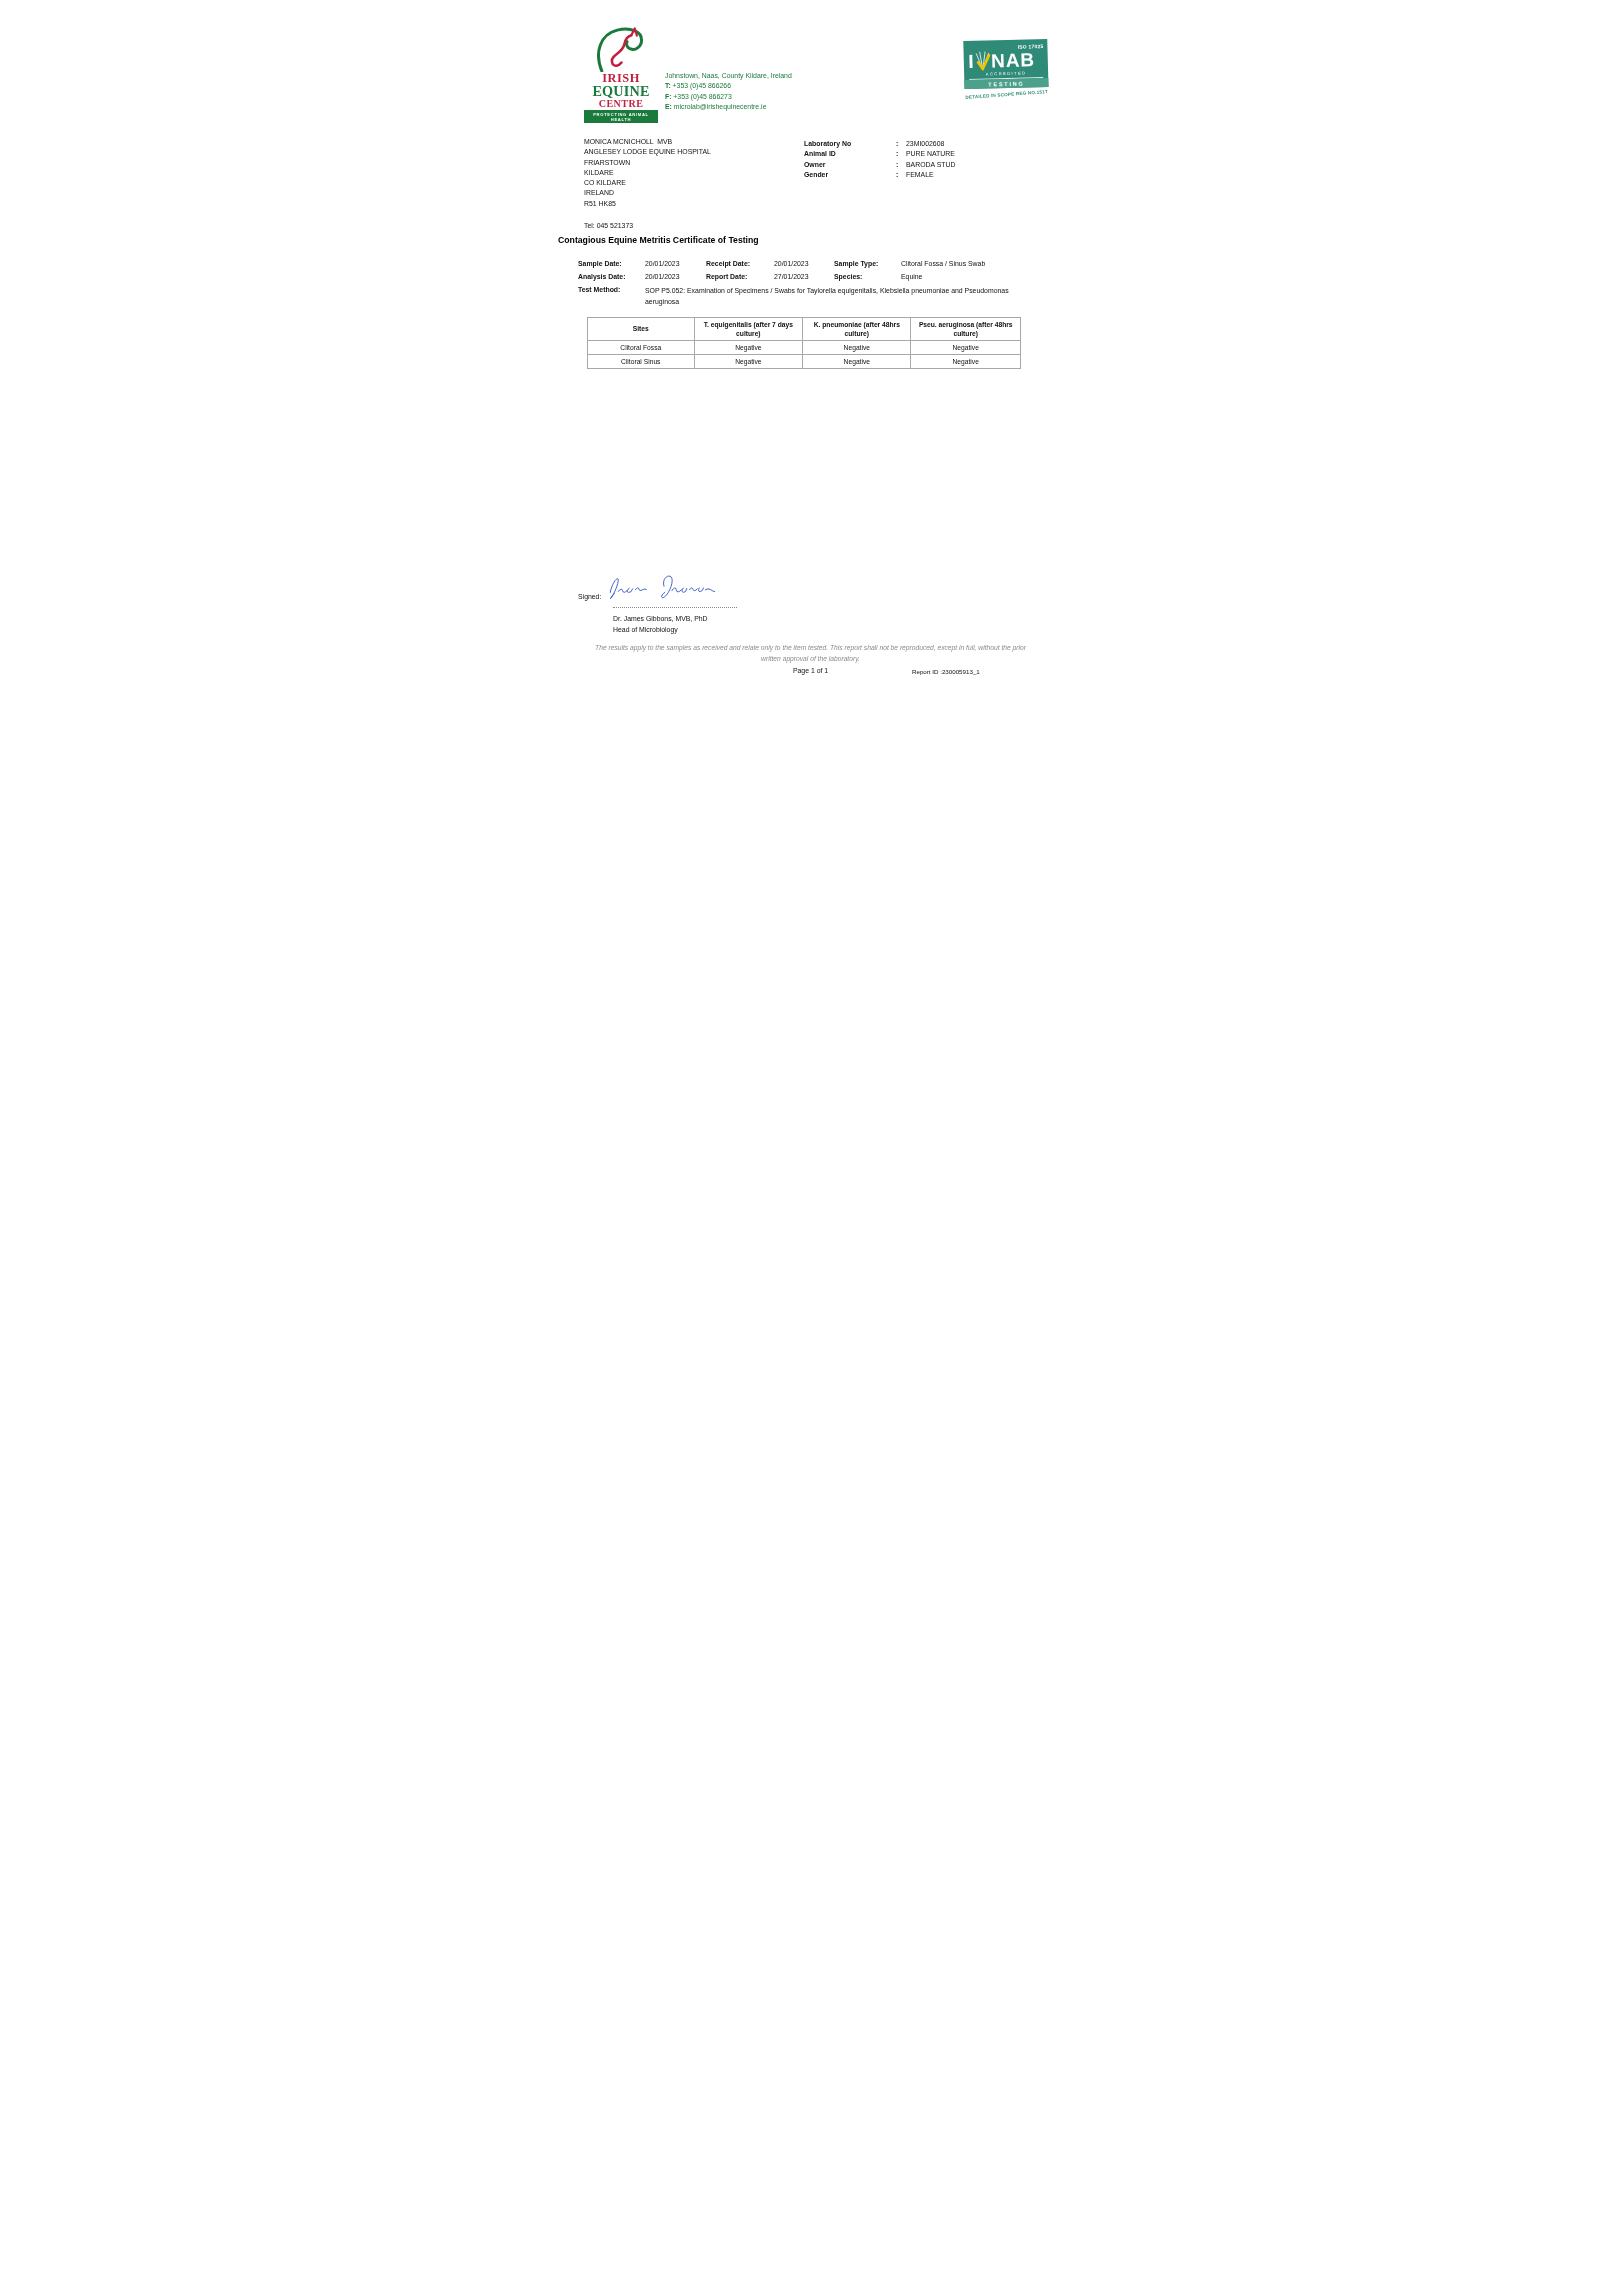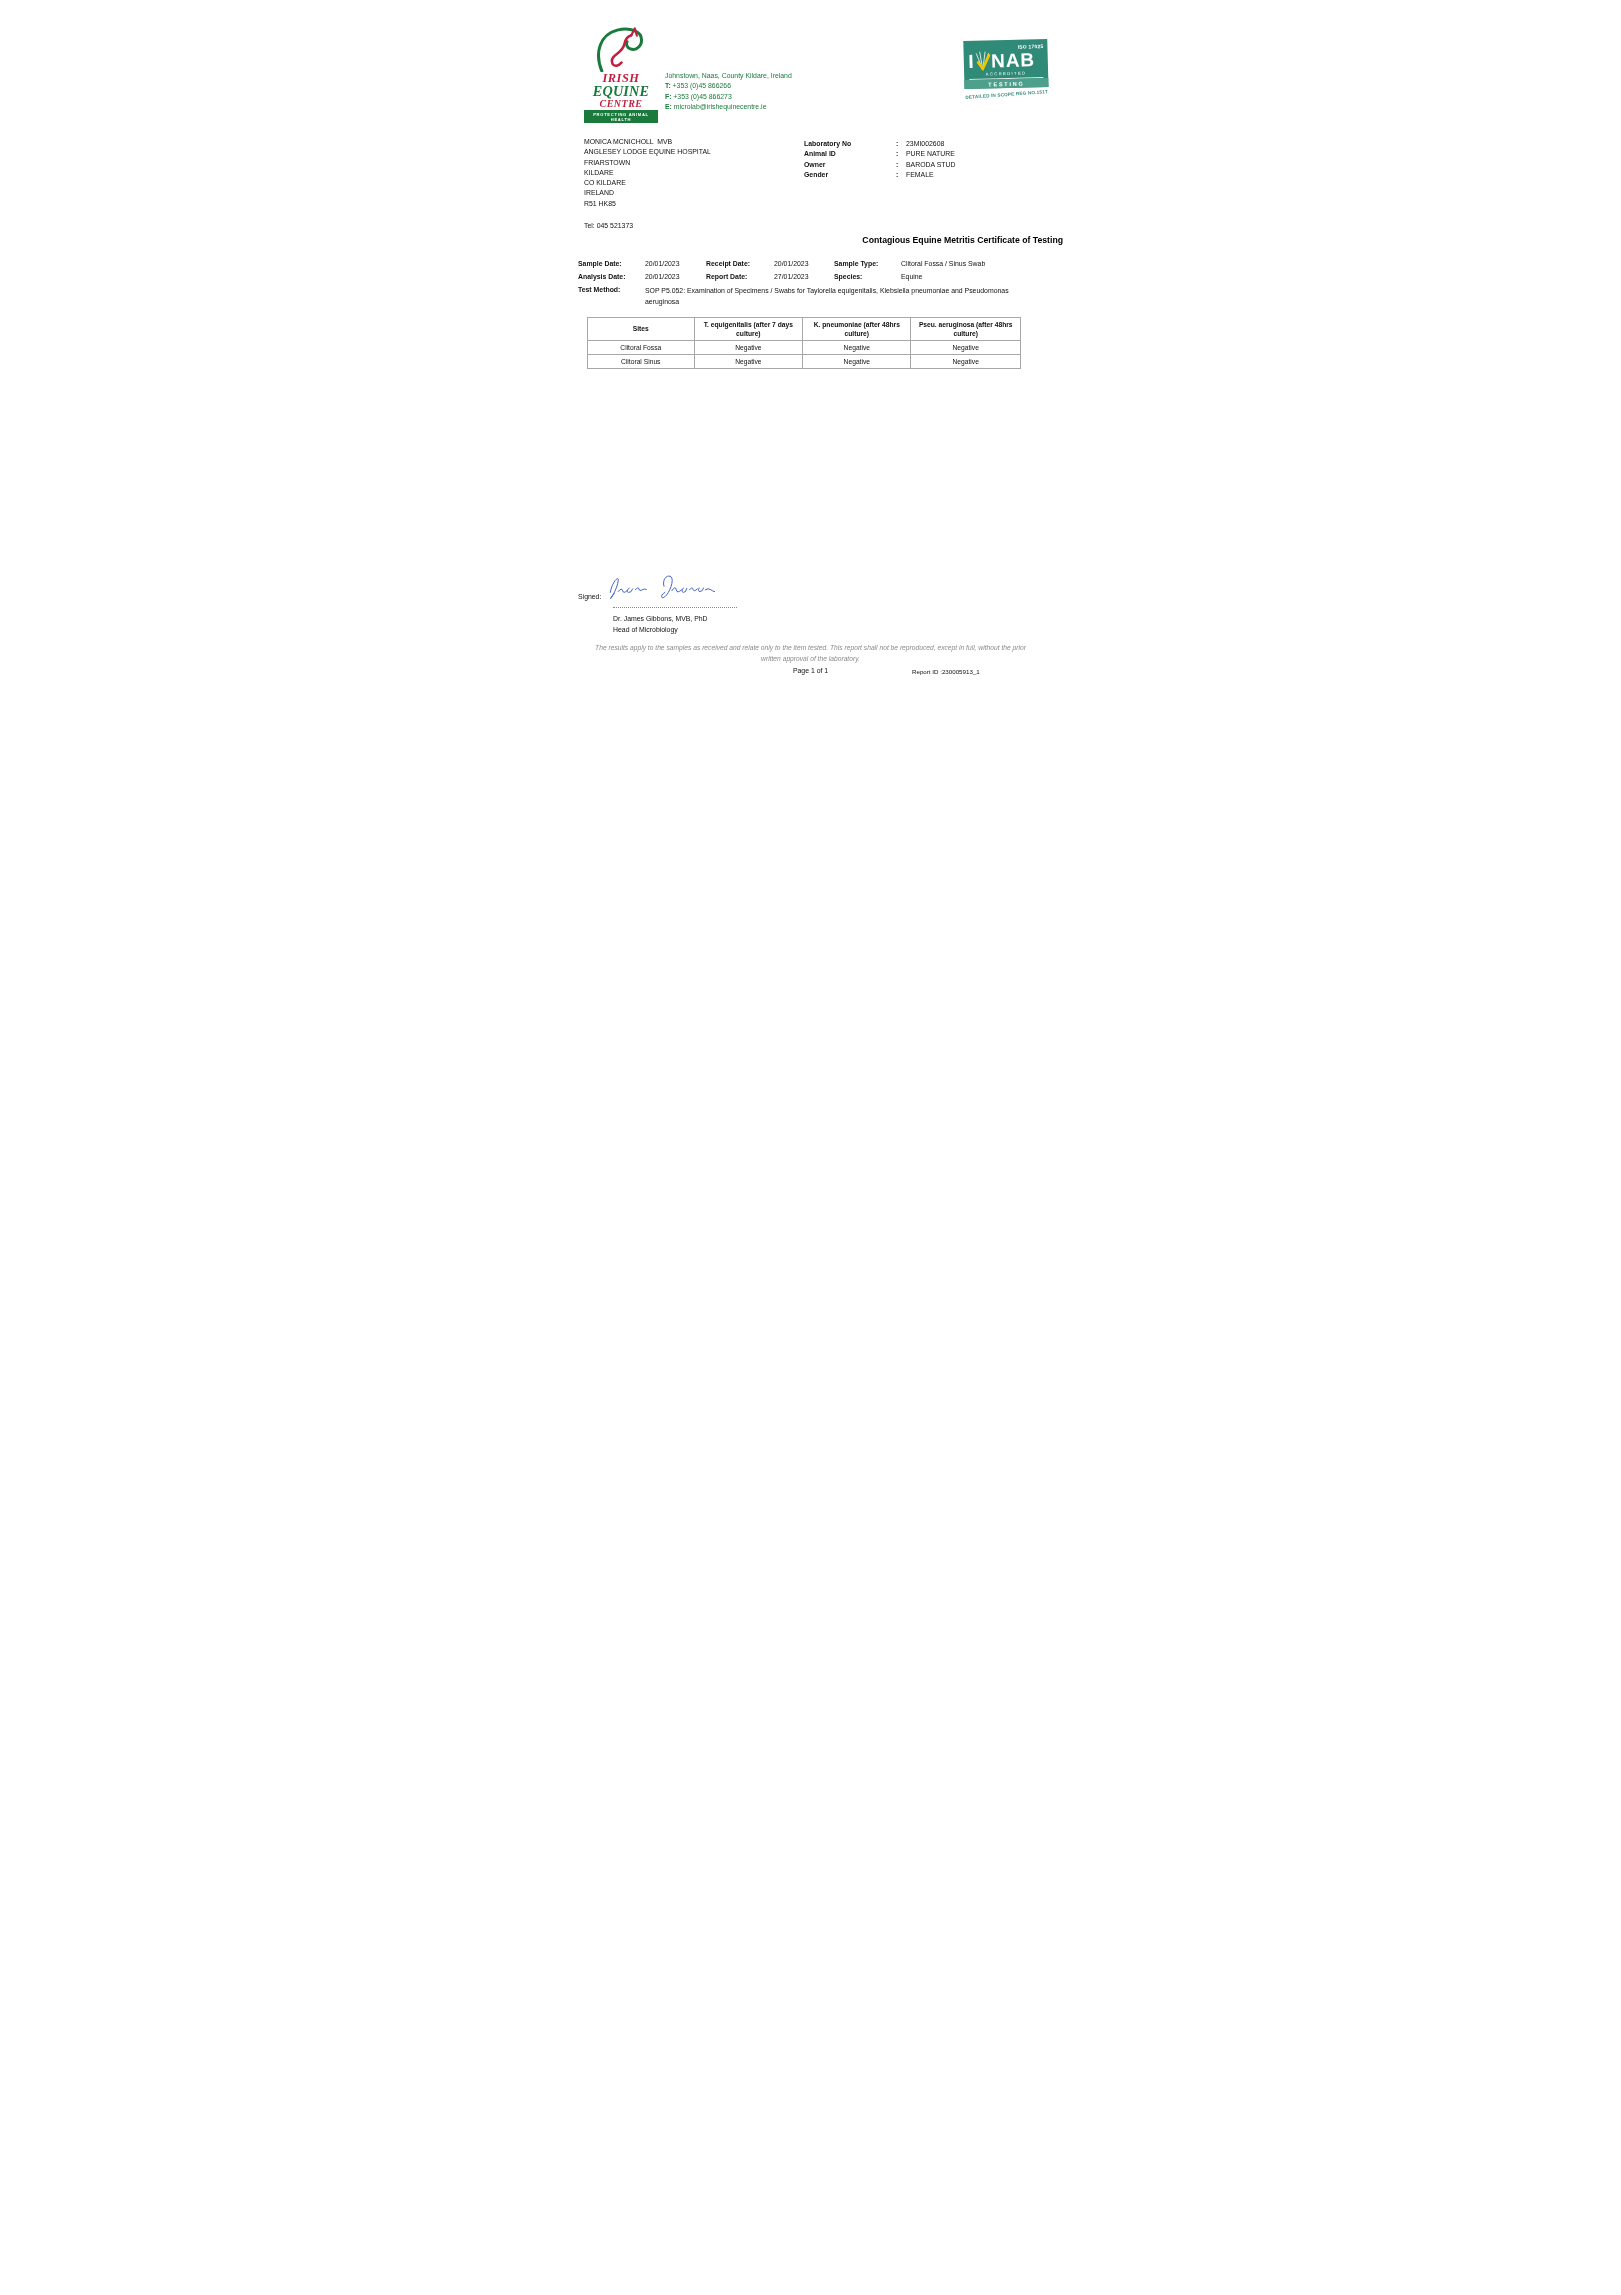--- a/index.html
+++ b/index.html
@@ -14,21 +14,21 @@
     width:505px;
     height:715px;
     margin:0 auto;
     background:#ffffff;
     overflow:hidden;
   }
 
   
   .logo-block { position:absolute; left:26px; top:25px; width:74px; text-align:center; }
   .logo-horse { display:block; margin:0 auto; }
-  .logo-name { font-family:"Liberation Serif", serif; font-weight:bold; line-height:1.0;font-style:italic; }
+  .logo-name { font-family:"Liberation Serif", serif; font-weight:bold; line-height:1.0; }
   .logo-line1 { color:#c01f3f; font-size:12.4px; letter-spacing:0.5px; }
   .logo-line2 { color:#1a7a3c; font-size:14.2px; letter-spacing:0.2px; }
   .logo-line3 { color:#c01f3f; font-size:10px; letter-spacing:0.5px; }
   .logo-tagline {
     margin-top:1.8px; background:#1a7a3c; color:#ffffff;
     font-size:4.1px; font-weight:bold; letter-spacing:0.7px;
     padding:1.4px 0.9px; text-align:center;
   }
 
   .contact-block { position:absolute; left:107px; top:71px; font-size:6.9px; line-height:10.3px; color:#1a7a3c; }
@@ -59,21 +59,21 @@
   .recipient .line { white-space:pre-wrap; }
   .recipient-tel { margin-top:12px; }
 
   .case-details { position:absolute; left:246px; top:139px; font-size:6.9px; }
   .cd-row { display:grid; grid-template-columns:92px 10px auto; line-height:10.3px; }
   .cd-label, .cd-colon { font-weight:bold; }
 
   
   .report-title {
     position:absolute; top:235px; left:0; width:100%;
-    text-align:right; font-size:8.7px; font-weight:bold; color:#000;
+    text-align:left; font-size:8.7px; font-weight:bold; color:#000;
   }
 
   
   .sample-info { position:absolute; left:20px; top:260px; width:466px; font-size:6.9px; }
   .si-grid {
     display:grid;
     grid-template-columns:67px 61px 68px 60px 67px auto;
     row-gap:6px;
     align-items:start;
   }

